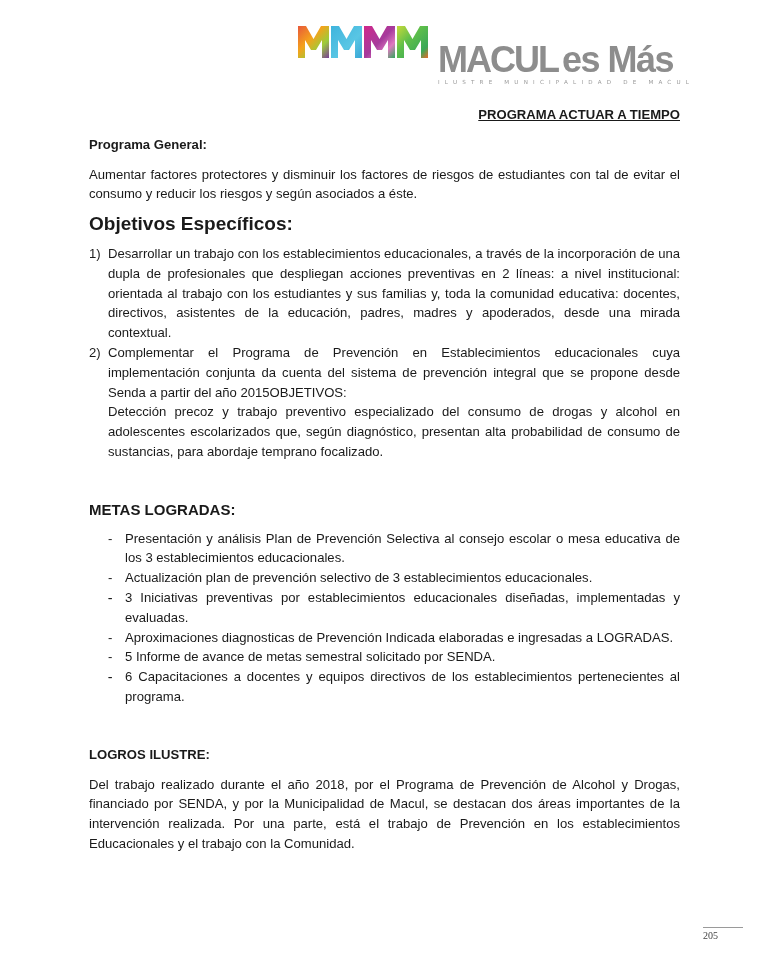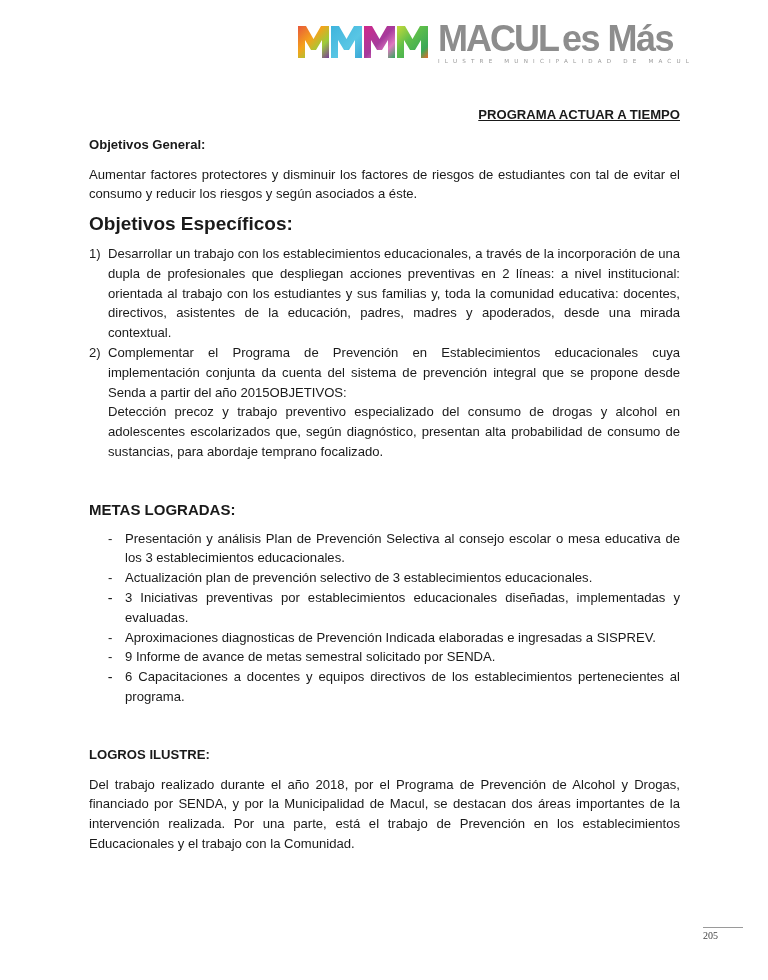--- a/index.html
+++ b/index.html
@@ -5,21 +5,21 @@
   html, body { margin: 0; padding: 0; background: #ffffff; }
   body { width: 768px; height: 980px; position: relative; overflow: hidden;
          font-family: "Liberation Sans", sans-serif; color: #1a1a1a; }
   .page { position: absolute; left: 0; top: 0; width: 768px; height: 980px; background: #fff; }
 
   
   .logo { position: absolute; left: 298px; top: 22px; height: 44px; display: flex; align-items: flex-start; }
   .logo-mmmm { display: flex; gap: 2px; margin-top: 4px; }
   .logo-m { width: 31px; height: 32px; position: relative; }
   .logo-m svg { width: 31px; height: 32px; display: block; }
-  .logo-text { margin-left: 10px; display: flex; flex-direction: column; }
+  .logo-text { margin-left: 10px; display: flex; flex-direction: column; margin-top: 21px; }
   .logo-title { font-family: "Liberation Sans", sans-serif; font-weight: bold; font-size: 36px;
                 color: #8d8d8d; letter-spacing: -1.5px; line-height: 34px; white-space: nowrap; }
   .logo-title .macul { letter-spacing: -2px; }
   .logo-title .esmas { margin-left: 4px; }
   .logo-sub { font-family: "DejaVu Sans", sans-serif; font-size: 5.6px; color: #9a9a9a;
               letter-spacing: 5.2px; margin-top: 2px; white-space: nowrap; }
 
   
   .content { position: absolute; left: 89px; top: 105px; width: 591px;
              font-family: "Liberation Sans", sans-serif; font-size: 13.1px; line-height: 19.8px; }
@@ -105,21 +105,21 @@
     <div class="logo-text">
       <div class="logo-title"><span class="macul">MACUL</span><span class="esmas">es Más</span></div>
       <div class="logo-sub">ILUSTRE MUNICIPALIDAD DE MACUL</div>
     </div>
   </div>
 
   <div class="content">
     <h1 class="h-title" style="font-size:13.1px;">PROGRAMA ACTUAR A TIEMPO</h1>
     <div class="gap-a"></div>
 
-    <h2 class="h-sec" style="font-size:13.1px;">Objetivos General:</h2>
+    <h2 class="h-sec" style="font-size:13.1px;">Programa General:</h2>
     <div class="gap-a"></div>
     <p>Aumentar factores protectores y disminuir los factores de riesgos de estudiantes con tal de evitar el consumo y reducir los riesgos y según asociados a éste.</p>
     <div class="gap-a"></div>
 
     <h2 class="h-sec" style="font-size:19px;">Objetivos Específicos:</h2>
     <div class="gap-a"></div>
     <ol class="objs">
       <li>
         <span class="num">1)</span>
         <span>Desarrollar un trabajo con los establecimientos educacionales, a través de la incorporación de una dupla de profesionales que despliegan acciones preventivas en 2 líneas: a nivel institucional: orientada al trabajo con los estudiantes y sus familias y, toda la comunidad educativa: docentes, directivos, asistentes de la educación, padres, madres y apoderados, desde una mirada contextual.</span>
@@ -133,22 +133,22 @@
 
     <div style="height:38px;"></div>
 
     <h2 class="h-sec" style="font-size:15px;">METAS LOGRADAS:</h2>
     <div class="gap-b"></div>
     <ul class="metas">
       <li><span class="dash">-</span><span>Presentación y análisis Plan de Prevención Selectiva al consejo escolar o mesa educativa de los 3 establecimientos educacionales.</span></li>
       <li><span class="dash">-</span><span>Actualización plan de prevención selectivo de 3 establecimientos educacionales.</span></li>
       <li><span class="dash">-</span></li>
       <li><span class="dash">-</span><span>3 Iniciativas preventivas por establecimientos educacionales diseñadas, implementadas y evaluadas.</span></li>
-      <li><span class="dash">-</span><span>Aproximaciones diagnosticas de Prevención Indicada elaboradas e ingresadas a SISPREV.</span></li>
-      <li><span class="dash">-</span><span>9 Informe de avance de metas semestral solicitado por SENDA.</span></li>
+      <li><span class="dash">-</span><span>Aproximaciones diagnosticas de Prevención Indicada elaboradas e ingresadas a LOGRADAS.</span></li>
+      <li><span class="dash">-</span><span>5 Informe de avance de metas semestral solicitado por SENDA.</span></li>
       <li><span class="dash">-</span></li>
       <li><span class="dash">-</span><span>6 Capacitaciones a docentes y equipos directivos de los establecimientos pertenecientes al programa.</span></li>
     </ul>
 
     <div style="height:38px;"></div>
 
     <h2 class="h-sec" style="font-size:13.1px;">LOGROS ILUSTRE:</h2>
     <div class="gap-a"></div>
     <p>Del trabajo realizado durante el año 2018, por el Programa de Prevención de Alcohol y Drogas, financiado por SENDA, y por la Municipalidad de Macul, se destacan dos áreas importantes de la intervención realizada. Por una parte, está el trabajo de Prevención en los establecimientos Educacionales y el trabajo con la Comunidad.</p>
   </div>

